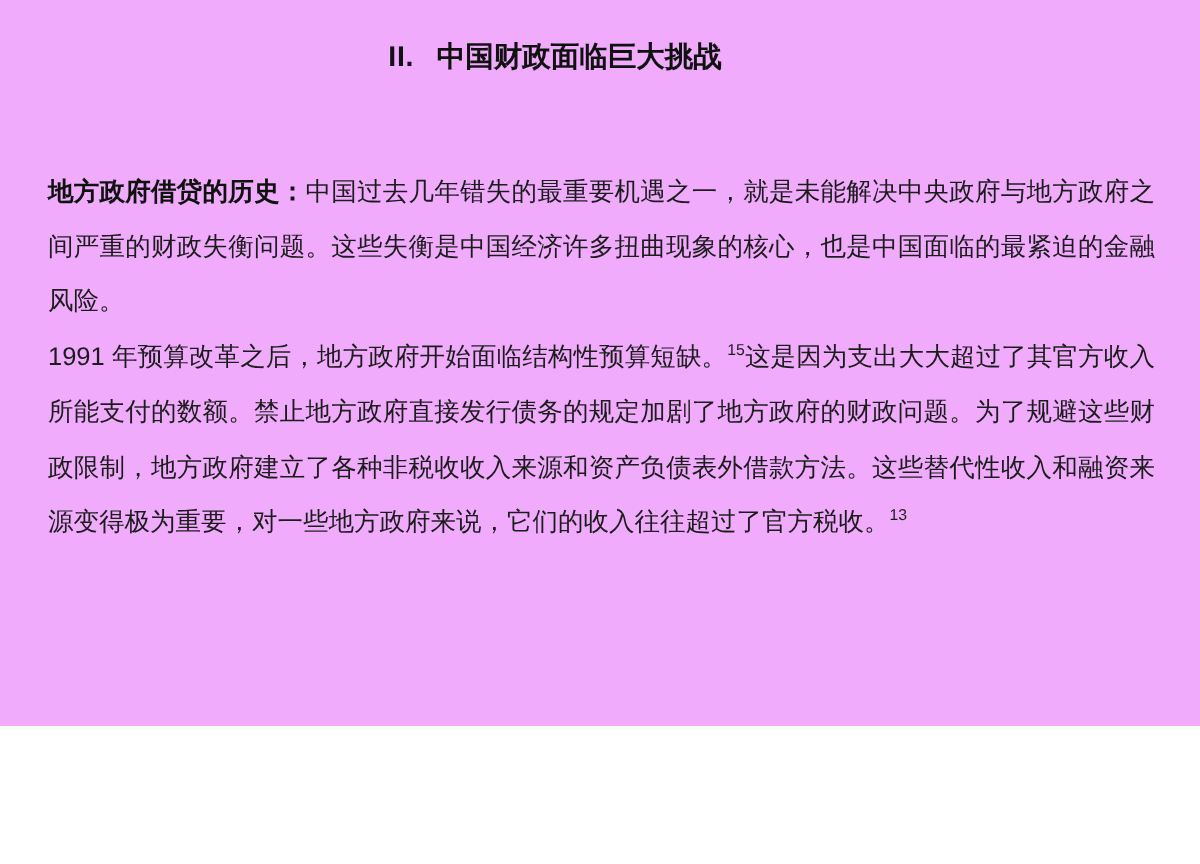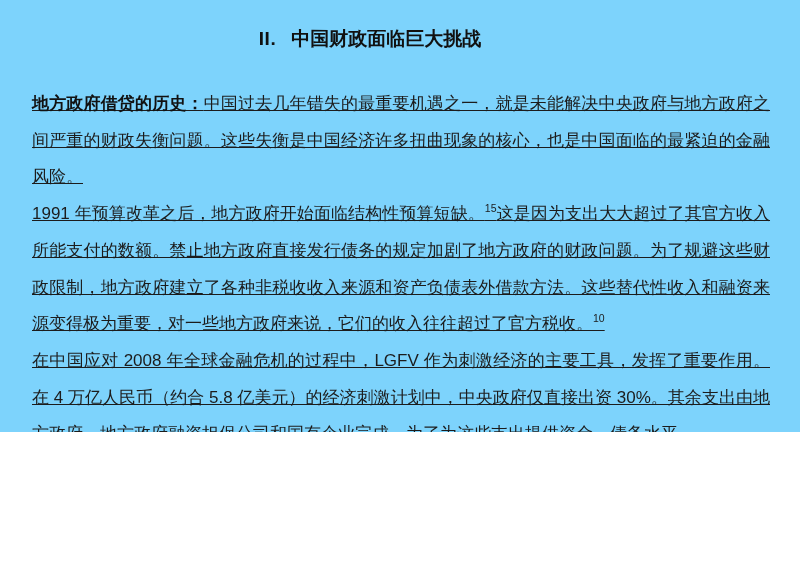--- a/index.html
+++ b/index.html
@@ -1,20 +1,20 @@
 <!DOCTYPE html>
 <html><head>
 <meta charset="utf-8">
 <style>
   html, body { margin: 0; padding: 0; background: #ffffff; }
   .page {
     position: relative;
     width: 800px;
-    height: 432px;
-    background: #7dd3fc;
+    height: 484px;
+    background: #f0abfc;
     overflow: hidden;
     font-family: "Liberation Sans", "DejaVu Sans", sans-serif;
     color: #1c1c1c;
   }
   .doc {
     padding: 26px 30px 0 32px;
   }
   .title {
     margin: 0 62px 0 0;
     text-align: center;
@@ -22,22 +22,21 @@
     line-height: 26px;
     font-weight: 700;
     color: #111111;
     white-space: nowrap;
   }
   .title .num {
     margin-right: 15px;
     letter-spacing: 0.5px;
   }
   .paragraphs {
-    margin-top: 34px;
-    text-decoration: underline;
+    margin-top: 58px;
   }
   p.para {
     margin: 0;
     font-size: 17px;
     line-height: 36.7px;
     text-align: justify;
     color: #1c1c1c;
   }
   p.para strong {
     font-weight: 700;
@@ -52,17 +51,16 @@
 </head>
 <body>
 
 <div class="page">
   <div class="doc">
     <h1 class="title">
       <span class="num">II.</span><span>中国财政面临巨大挑战</span>
     </h1>
     <div class="paragraphs">
         <p class="para"><strong>地方政府借贷的历史：</strong><span>中国过去几年错失的最重要机遇之一，就是未能解决中央政府与地方政府之间严重的财政失衡问题。这些失衡是中国经济许多扭曲现象的核心，也是中国面临的最紧迫的金融风险。</span></p>
-        <p class="para"><span>1991 年预算改革之后，地方政府开始面临结构性预算短缺。</span><sup>15</sup><span>这是因为支出大大超过了其官方收入所能支付的数额。禁止地方政府直接发行债务的规定加剧了地方政府的财政问题。为了规避这些财政限制，地方政府建立了各种非税收收入来源和资产负债表外借款方法。这些替代性收入和融资来源变得极为重要，对一些地方政府来说，它们的收入往往超过了官方税收。</span><sup>10</sup></p>
-        <p class="para"><span>在中国应对 2008 年全球金融危机的过程中，LGFV 作为刺激经济的主要工具，发挥了重要作用。在 4 万亿人民币（约合 5.8 亿美元）的经济刺激计划中，中央政府仅直接出资 30%。其余支出由地方政府、地方政府融资担保公司和国有企业完成。为了为这些支出提供资金，债务水平</span></p>
+        <p class="para"><span>1991 年预算改革之后，地方政府开始面临结构性预算短缺。</span><sup>15</sup><span>这是因为支出大大超过了其官方收入所能支付的数额。禁止地方政府直接发行债务的规定加剧了地方政府的财政问题。为了规避这些财政限制，地方政府建立了各种非税收收入来源和资产负债表外借款方法。这些替代性收入和融资来源变得极为重要，对一些地方政府来说，它们的收入往往超过了官方税收。</span><sup>13</sup></p>
       </div>
   </div>
 </div>
 
 </body></html>

